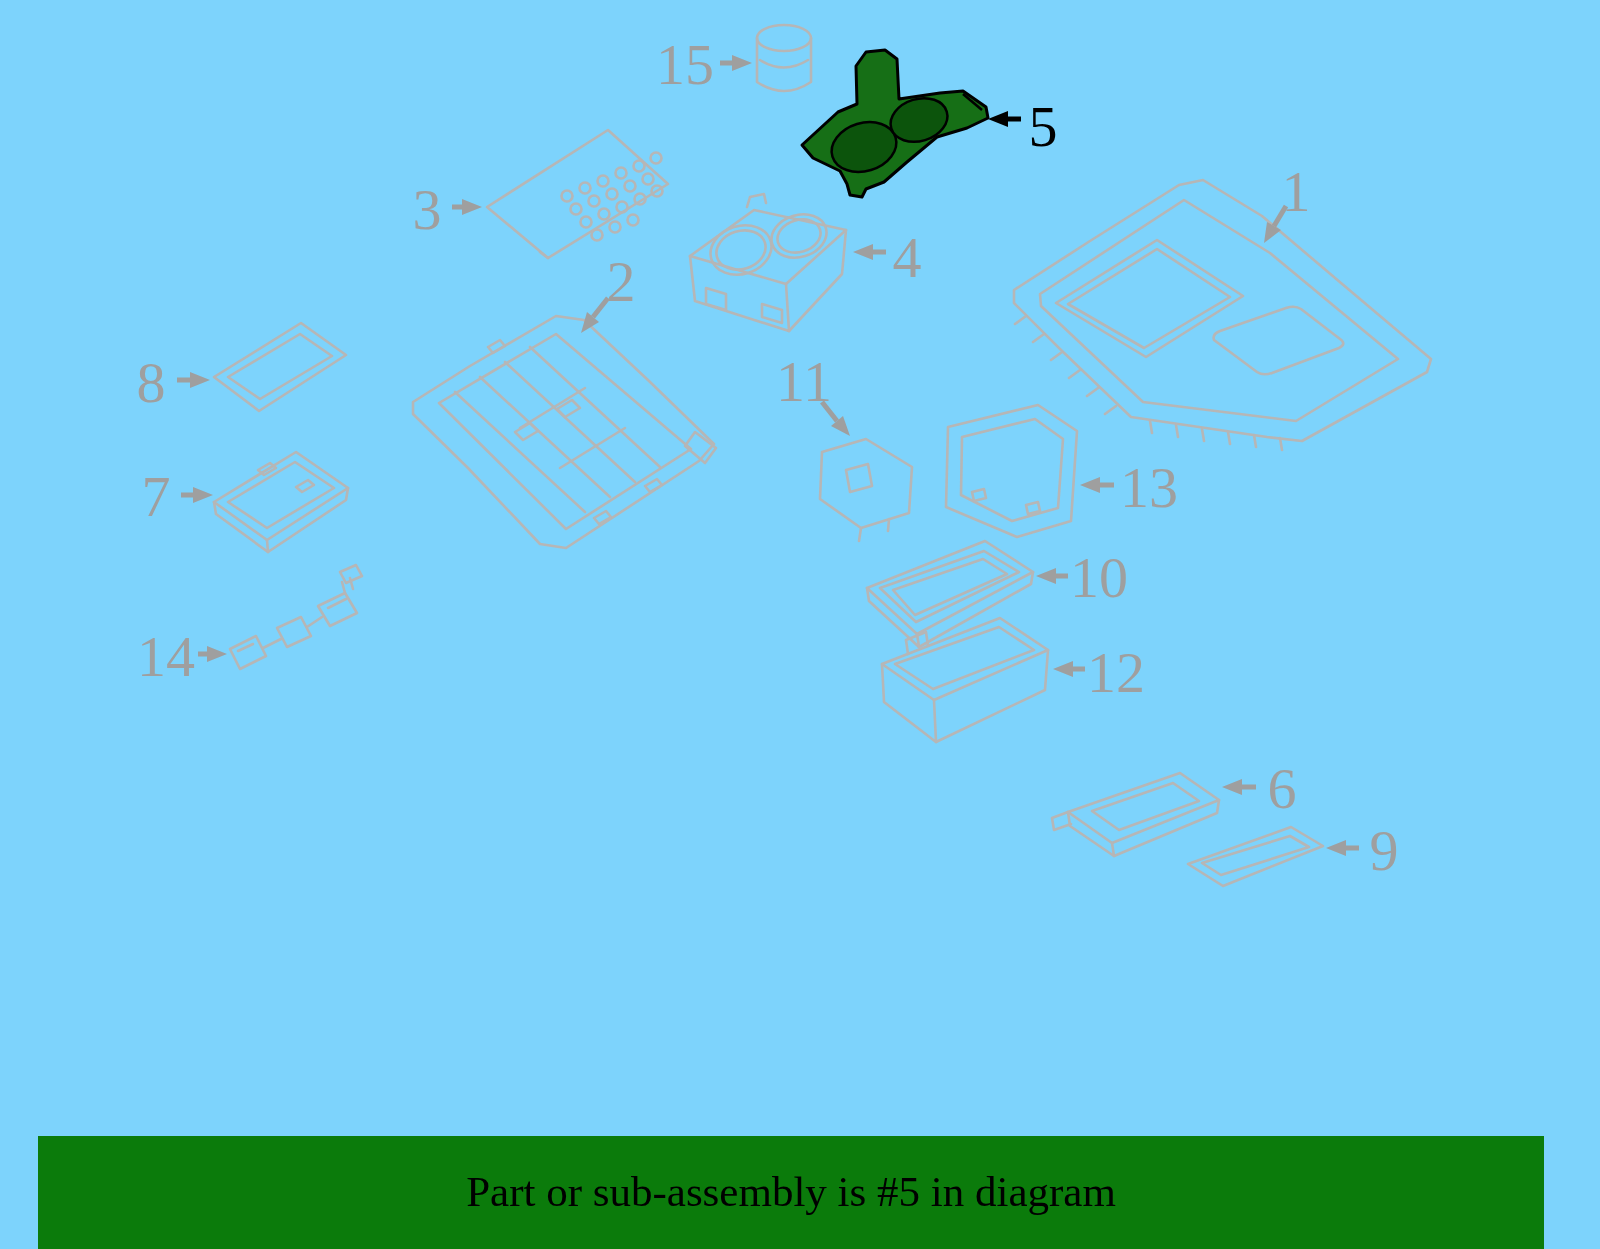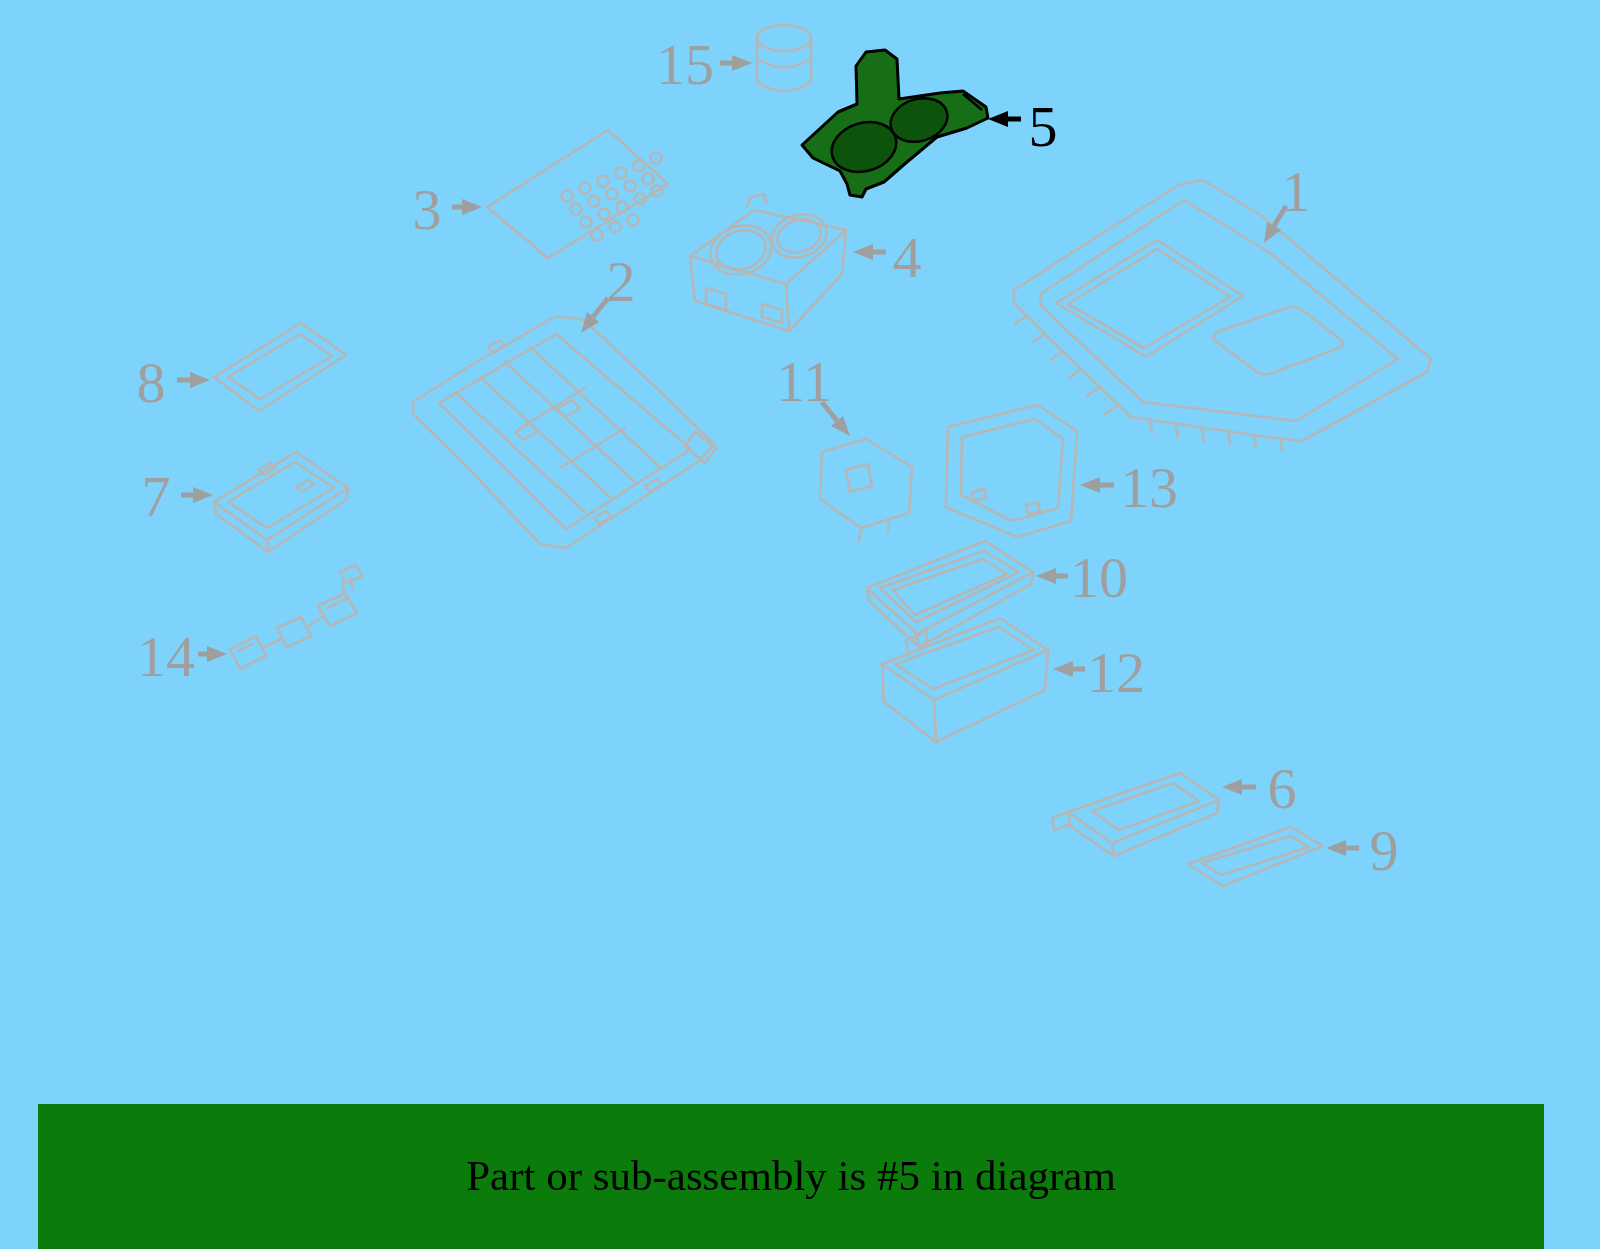--- a/index.html
+++ b/index.html
@@ -19,21 +19,21 @@
   .part{fill:none;stroke:var(--line);stroke-width:2.6;stroke-linejoin:round;stroke-linecap:round;}
   .lbl{fill:var(--labelc);font-size:58px;text-anchor:middle;dominant-baseline:central;}
   .lbl-dark{fill:#000000;}
   .leader{stroke:var(--labelc);stroke-width:5;fill:none;}
   .leader-dark{stroke:#000000;stroke-width:5;fill:none;}
   .ah{fill:var(--labelc);stroke:none;}
   .ah-dark{fill:#000000;stroke:none;}
   .hl-part{fill:var(--hl);stroke:#000000;stroke-width:3;stroke-linejoin:round;}
   .hl-hole{fill:var(--hlhole);stroke:#000000;stroke-width:2.5;}
   .banner{
-    position:absolute;left:38px;right:56px;bottom:0;height:145px;
+    position:absolute;left:38px;right:56px;bottom:0;height:113px;
     background:var(--banner-bg);color:var(--banner-fg);
     display:flex;flex-direction:column;justify-content:center;align-items:center;
     text-align:center;
   }
   .banner .bline{font-size:43px;line-height:1.22;white-space:nowrap;}
 </style>
 </head>
 <body>
 
 <div class="stage">

